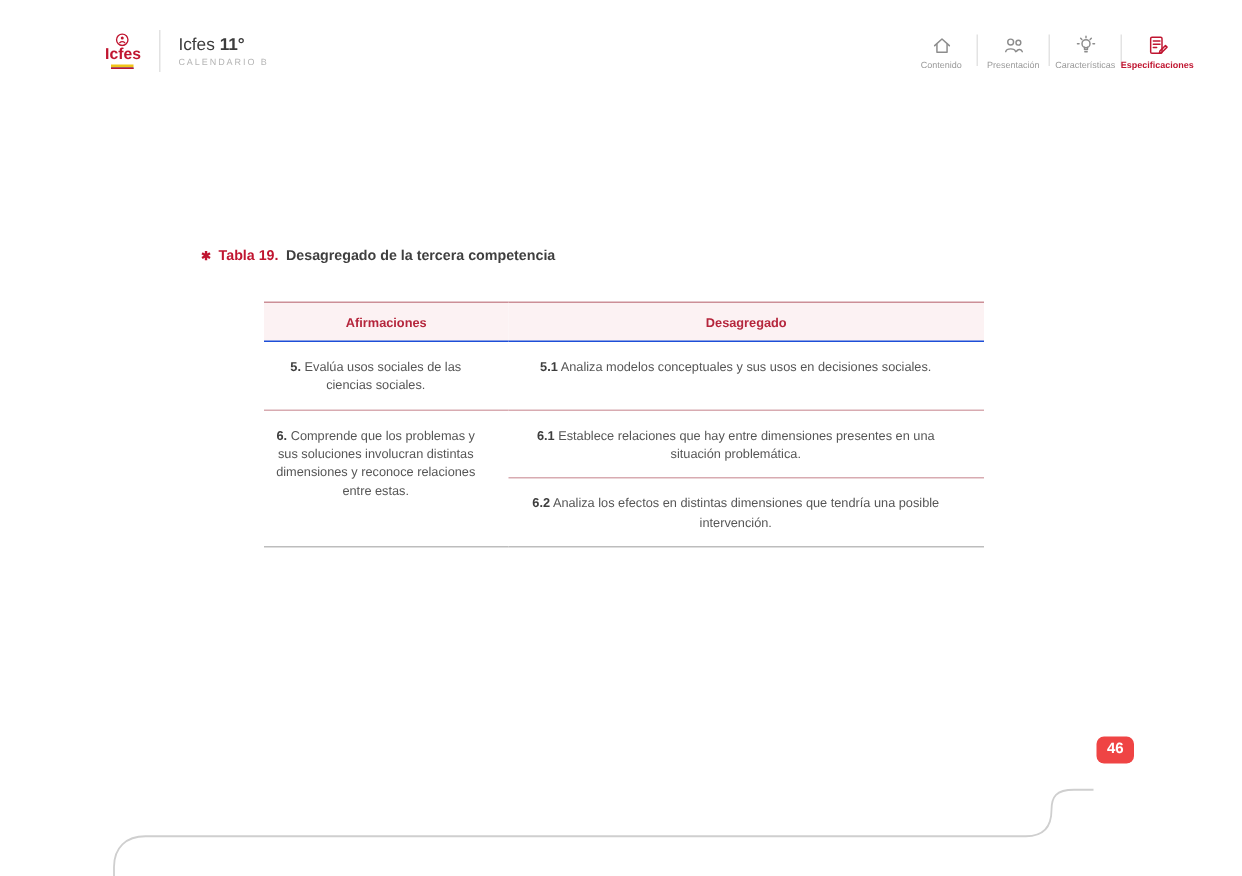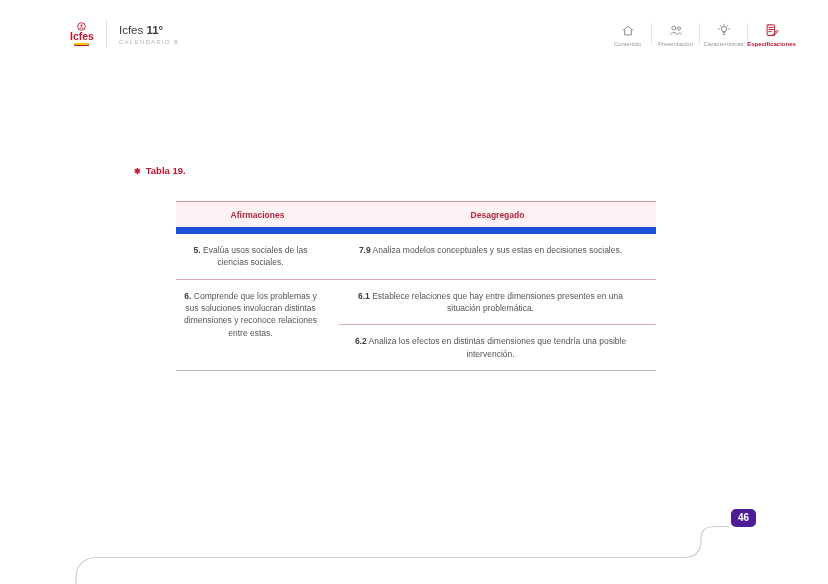--- a/index.html
+++ b/index.html
@@ -38,29 +38,29 @@
   .caption { position:absolute; left:134px; top:165px; font-size:9.5px; font-weight:700;
              color:#3f3f3f; display:flex; align-items:baseline; gap:5px; }
   .caption .star { color:#c01530; font-size:8px; }
   .caption .red { color:#c01530;text-align:center; }
 
   
   .comp-table { position:absolute; left:176px; top:201px; width:480px;
                 border-collapse:collapse; font-size:8.5px; color:#555; }
   .comp-table th { background:#fcf2f3; color:#b5263c; font-weight:700; font-size:8.5px;
                    padding:8px 4px 7px; text-align:center;
-                   border-top:1px solid #cc8f97; border-bottom:7px solid #1d4ed8; }
+                   border-top:1px solid #cc8f97; border-bottom:1px solid #1d4ed8; }
   .comp-table th:first-child { width:163px; }
   .comp-table td { vertical-align:top; text-align:center; padding:10px 16px 10px 2px; line-height:1.45; }
   .comp-table b { color:#3d3d3d; font-weight:700; }
   .comp-table td.rule-red { border-bottom:1px solid #d8abb1; }
   .comp-table td.rule-bottom { border-bottom:1px solid #bdbdbd;margin-top:33px; }
 
   
-  .page-badge { position:absolute; left:731px; top:509px; background:#4c1d95; color:#fff;
+  .page-badge { position:absolute; left:731px; top:491px; background:#ef4444; color:#fff;
                 font-size:10px; font-weight:700; padding:3px 7px 4px; border-radius:5px; }
   .frame-svg { position:absolute; left:0; top:0; width:828px; height:584px; pointer-events:none; }
 </style>
 </head>
 <body>
 
 <div class="page">
 
   <div class="top-left">
     <div class="logo">
@@ -118,36 +118,37 @@
         <path d="M5.5 5 H10.5 M5.5 7.4 H10.5 M5.5 9.8 H8"></path>
         <path d="M10.4 12.6 L14.6 8.4 L15.8 9.6 L11.6 13.8 L10.1 14 Z"></path>
       </svg>
       <span class="lbl">Especificaciones</span>
     </div>
   </nav>
 
   <div class="caption">
     <span class="star">✱</span>
     <span class="red">Tabla 19.</span>
+    <span>Desagregado de la tercera competencia</span>
   </div>
 
   <table class="comp-table">
     <thead>
       <tr>
         <th>Afirmaciones</th>
         <th>Desagregado</th>
       </tr>
     </thead>
     <tbody>
       <tr>
         <td class="rule-red">
           <b>5.</b><span> Evalúa usos sociales de las ciencias sociales.</span>
         </td>
         <td class="rule-red">
-          <b>7.9</b><span> Analiza modelos conceptuales y sus estas en decisiones sociales.</span>
+          <b>5.1</b><span> Analiza modelos conceptuales y sus usos en decisiones sociales.</span>
         </td>
       </tr>
       <tr>
         <td rowspan="2" class="rule-bottom">
           <b>6.</b><span> Comprende que los problemas y sus soluciones involucran distintas dimensiones y reconoce relaciones entre estas.</span>
         </td>
         <td class="rule-red">
           <b>6.1</b><span> Establece relaciones que hay entre dimensiones presentes en una situación problemática.</span>
         </td>
       </tr>

